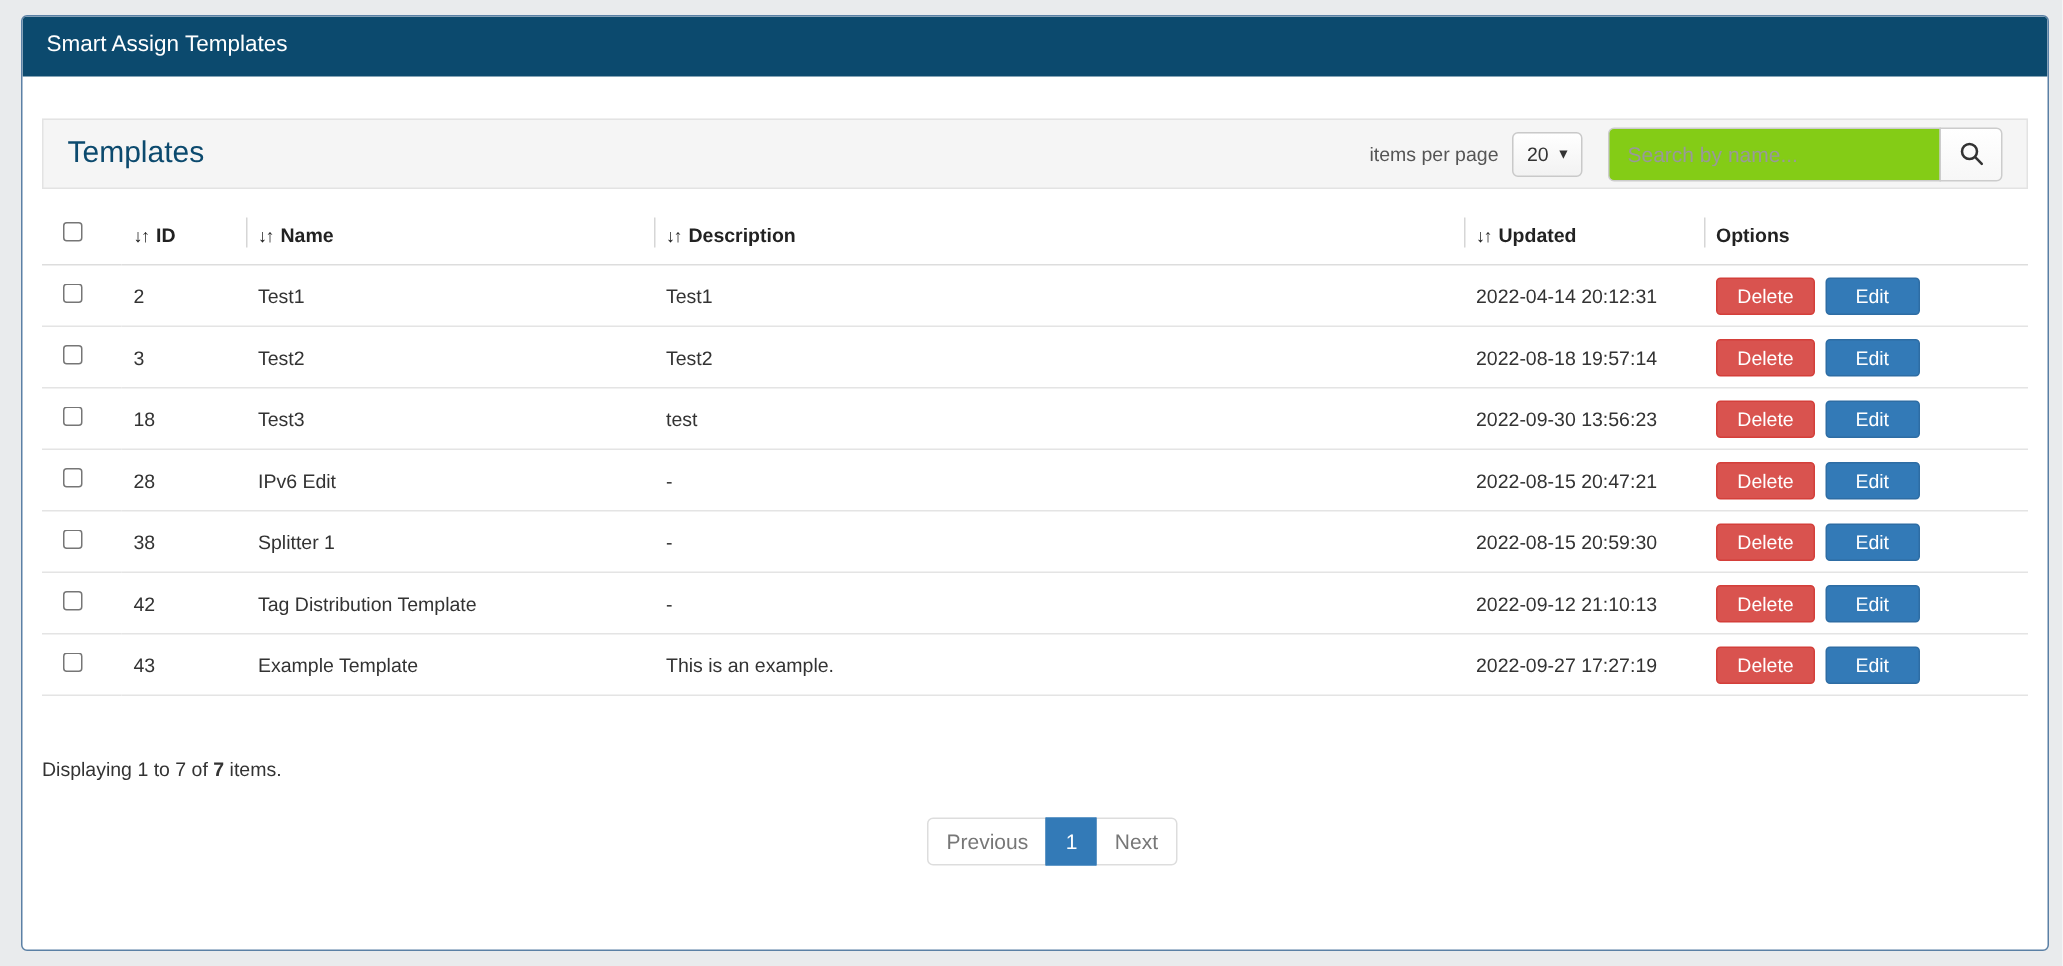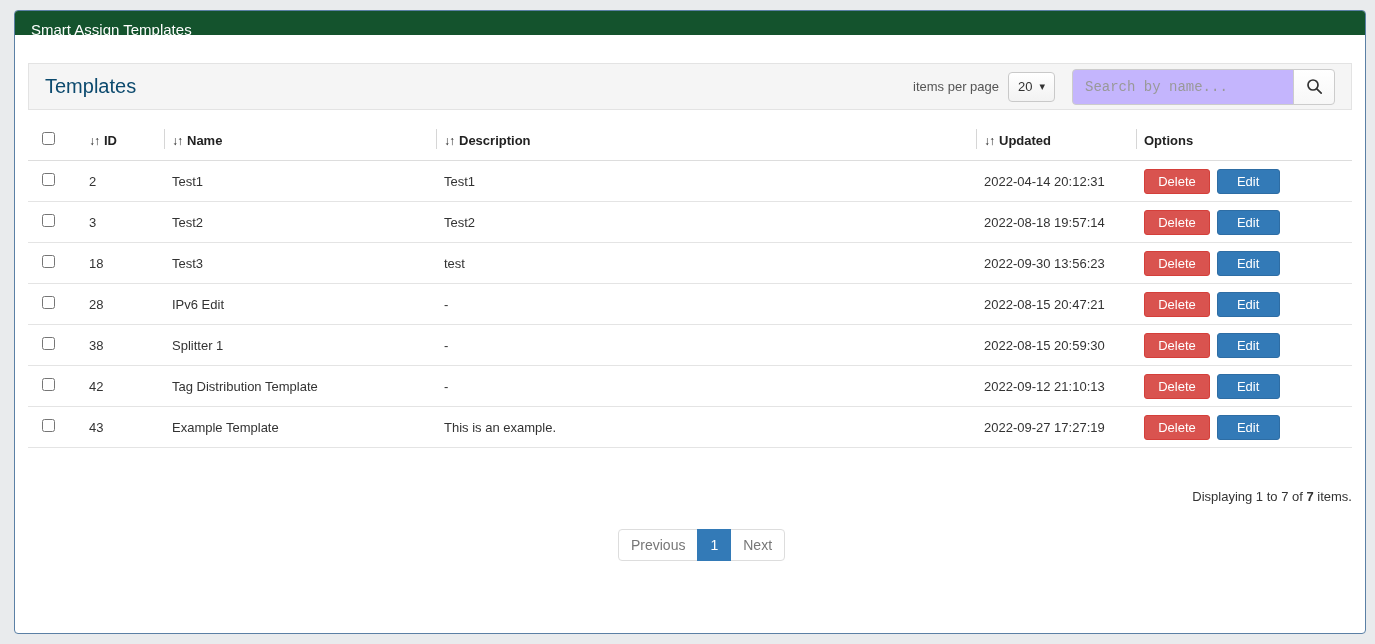--- a/index.html
+++ b/index.html
@@ -12,22 +12,22 @@
   .panel {
     position: absolute;
     left: 14px; top: 10px;
     width: 1352px; height: 624px;
     background: #ffffff;
     border: 1px solid #5b80a5;
     border-radius: 4px;
     overflow: hidden;
   }
   .panel-heading {
-    height: 24px;
-    background: #14532d;
+    height: 40px;
+    background: #0c4a6e;
     color: #ffffff;
     font-size: 15px;
     line-height: 38px;
     padding: 0 16px;
   }
   .panel-body { padding: 28px 13px 0 13px; }
 
   
   .toolbar {
     background: #f5f5f5;
@@ -46,22 +46,22 @@
     background: linear-gradient(#ffffff, #f2f2f2);
     border: 1px solid #c9c9c9; border-radius: 4px;
     font-size: 13px; color: #333; cursor: pointer;
   }
   .ipp-select .caret { font-size: 11px; margin-left: 7px; color: #333; }
   .search-group { display: flex; margin-left: 17px; }
   .search-input {
     width: 222px; height: 36px;
     border: 1px solid #ccc; border-radius: 4px 0 0 4px;
     padding: 6px 12px; font-size: 14px; color: #555;
-    font-family: Liberation Mono, monospace;
-    background: #c4b5fd; outline: none;
+    font-family: Liberation Sans, sans-serif;
+    background: #84cc16; outline: none;
   }
   .search-input::placeholder { color: #999; opacity: 1; }
   .search-btn {
     width: 42px; height: 36px;
     margin-left: -1px;
     border: 1px solid #ccc; border-radius: 0 4px 4px 0;
     background: linear-gradient(#ffffff, #f7f7f7);
     display: flex; align-items: center; justify-content: center;
     cursor: pointer;
   }
@@ -95,21 +95,21 @@
   .btn {
     display: inline-block; border-radius: 3px;
     font-size: 13px; color: #fff; padding: 4px 0;
     border: 1px solid transparent; cursor: pointer; text-align: center;
     font-family: "Liberation Sans", sans-serif;
   }
   .btn-danger { background: #d9534f; border-color: #d43f3a; width: 66px; margin-right: 3px; }
   .btn-primary { background: #337ab7; border-color: #2e6da4; width: 63px; }
 
   
-  .summary { text-align: right; font-size: 13px; color: #333; margin-top: 41px; }
+  .summary { text-align: left; font-size: 13px; color: #333; margin-top: 41px; }
   .summary b { font-weight: bold; }
   .pagination { display: flex; justify-content: center; margin-top: 25px; }
   .page-btn {
     font-size: 14px; padding: 7px 12px;
     background: #fff; border: 1px solid #ddd; color: #777;
     cursor: pointer; font-family: "Liberation Sans", sans-serif; margin-left: 23px;
   }
   .page-btn.prev { border-radius: 4px 0 0 4px; }
   .page-btn.next { border-radius: 0 4px 4px 0; margin-left: -1px; }
   .page-btn.active {

